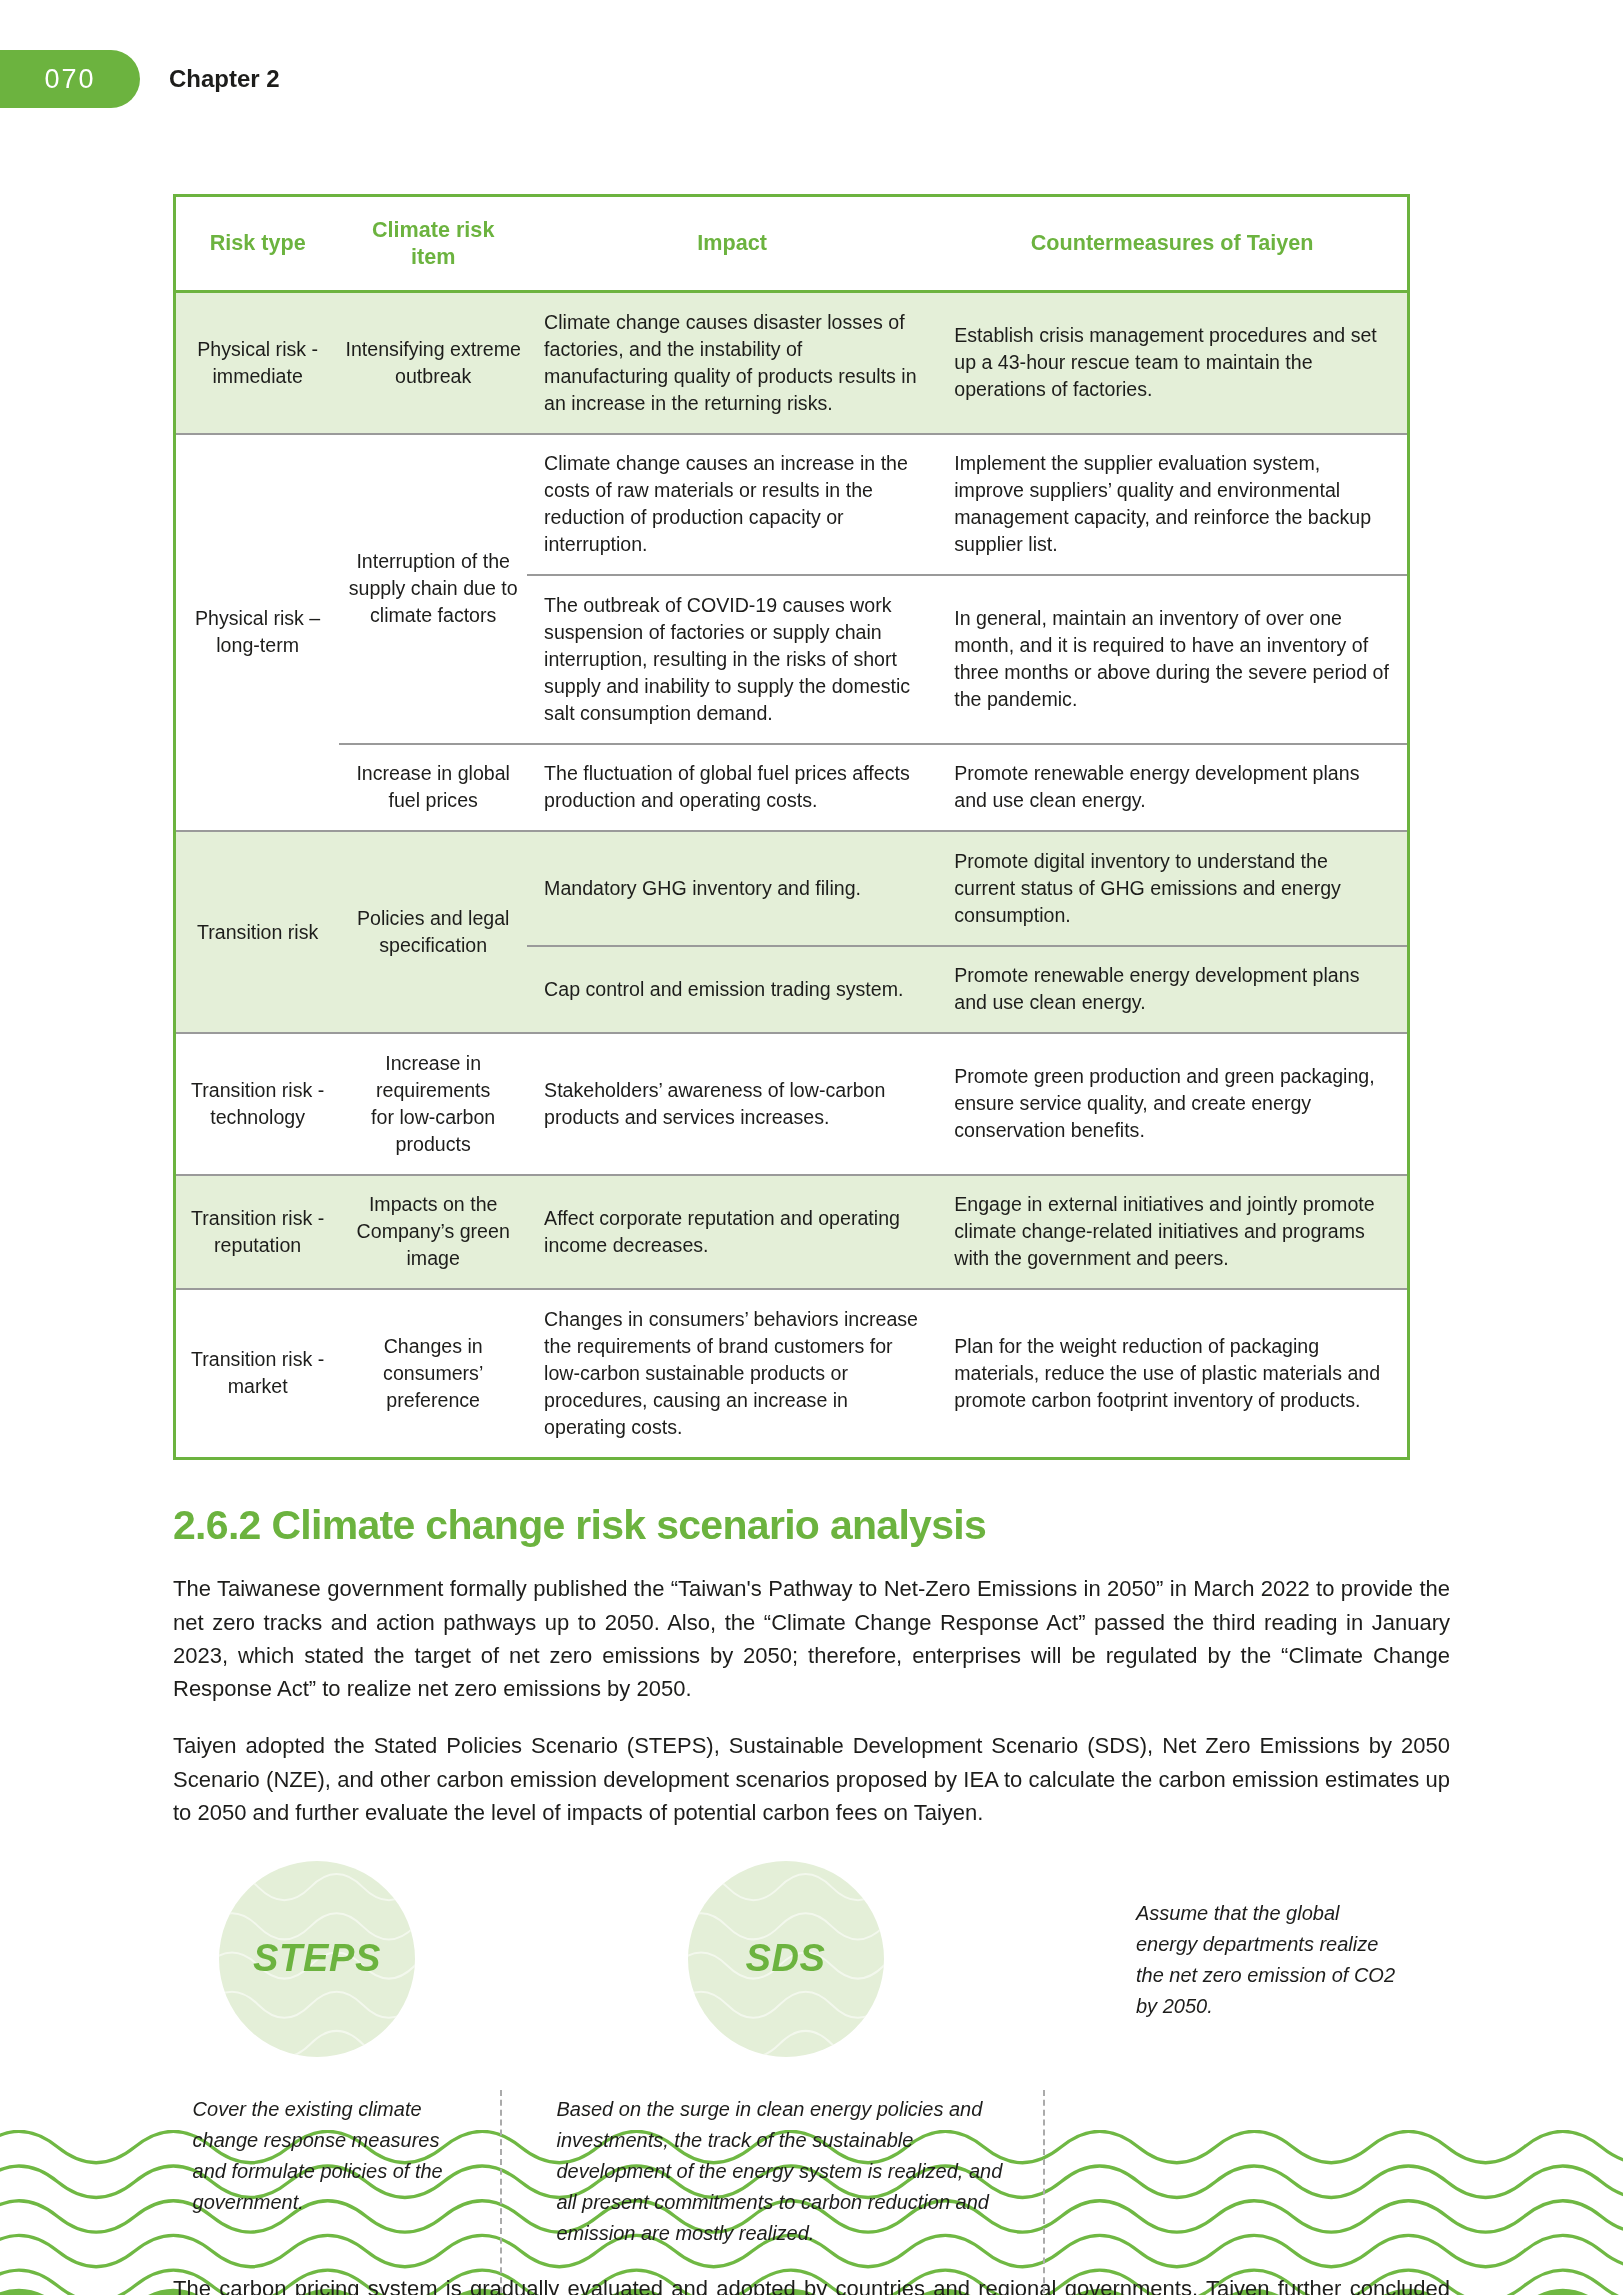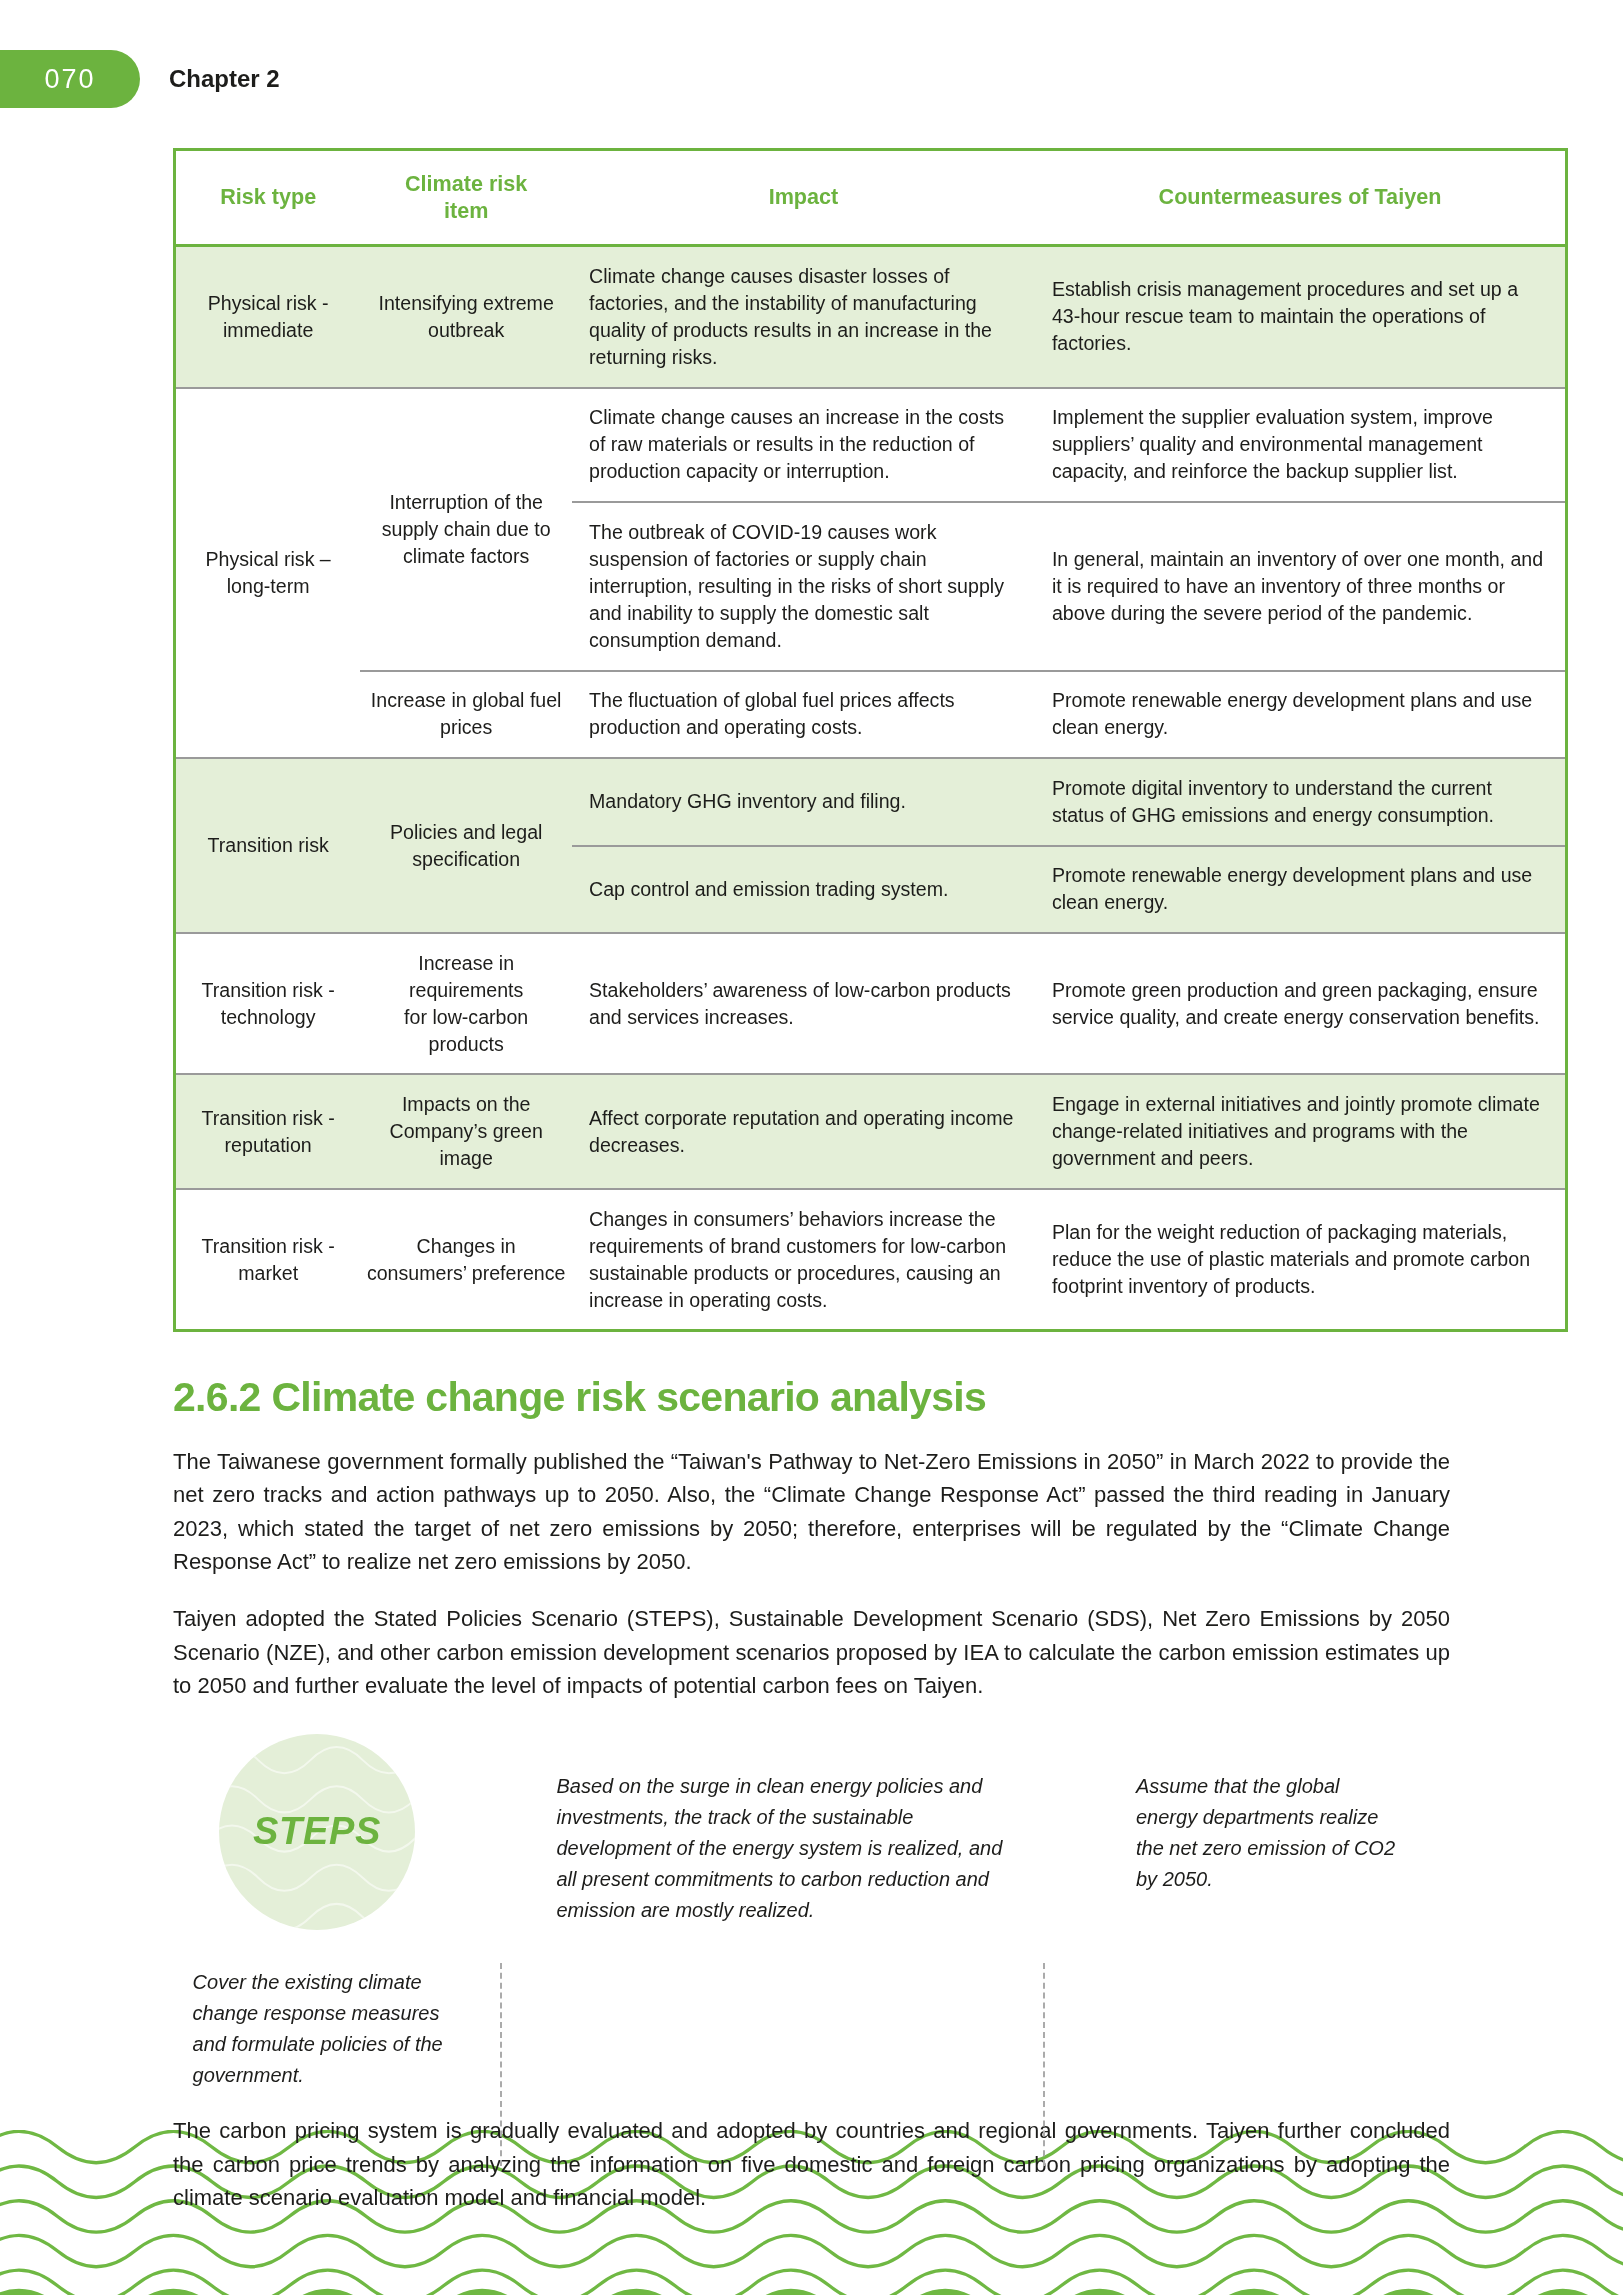--- a/index.html
+++ b/index.html
@@ -14,21 +14,21 @@
     width:140px;height:58px;background:#6cb33f;border-radius:0 30px 30px 0;
     display:flex;align-items:center;justify-content:center;
     color:#ffffff;font-size:27px;letter-spacing:2px;font-weight:400;
   }
   .chapter-label{margin-left:29px;font-size:24px;font-weight:bold;color:#1d1d1b;}
 
   
   .content{position:absolute;left:173px;top:148px;width:1277px;z-index:1;}
 
   
-  table.risk{border-collapse:collapse;width:1395px;border:3.3px solid #6cb33f;}
+  table.risk{border-collapse:collapse;width:1237px;border:3.3px solid #6cb33f;margin-top:46px;}
   table.risk th{
     color:#6cb33f;font-size:21.6px;font-weight:bold;text-align:center;
     padding:19.6px 26px;background:#ffffff;border-bottom:3.9px solid #6cb33f;
     line-height:1.25;
   }
   table.risk td{
     font-size:19.6px;line-height:1.38;padding:15.7px 17px;
     vertical-align:middle;border-top:2px solid #9a9a9a;text-align:left;
   }
   table.risk td.c{text-align:center;padding:15.7px 5.2px;}
@@ -171,20 +171,38 @@
             <path d="M-20,220 q40,-40 80,0 t80,0 t80,0 t80,0 t80,0"></path>
             <path d="M-20,280 q40,-40 80,0 t80,0 t80,0 t80,0 t80,0"></path>
           </g>
         </svg>
         <div class="bubble-label">STEPS</div>
       </div>
       <div class="scenario-desc">Cover the existing climate change response measures and formulate policies of the government.</div>
     </div>
 
     <div class="scenario s1">
+      <div class="bubble">
+        <svg width="196" height="196" viewBox="0 0 300 300">
+          <defs>
+              <clipPath id="cp1">
+                <circle cx="150" cy="150" r="150"></circle>
+              </clipPath>
+            </defs>
+          <circle cx="150" cy="150" r="150" fill="#e4efd8"></circle>
+          <g clip-path="url(#cp1)" fill="none" stroke="#ffffff" stroke-opacity="0.55" stroke-width="3">
+            <path d="M-20,40 q40,-40 80,0 t80,0 t80,0 t80,0 t80,0"></path>
+            <path d="M-20,100 q40,-40 80,0 t80,0 t80,0 t80,0 t80,0"></path>
+            <path d="M-20,160 q40,-40 80,0 t80,0 t80,0 t80,0 t80,0"></path>
+            <path d="M-20,220 q40,-40 80,0 t80,0 t80,0 t80,0 t80,0"></path>
+            <path d="M-20,280 q40,-40 80,0 t80,0 t80,0 t80,0 t80,0"></path>
+          </g>
+        </svg>
+        <div class="bubble-label">SDS</div>
+      </div>
       <div class="scenario-desc">Based on the surge in clean energy policies and investments, the track of the sustainable development of the energy system is realized, and all present commitments to carbon reduction and emission are mostly realized.</div>
     </div>
 
     <div class="scenario s2">
       <div class="scenario-desc">Assume that the global energy departments realize the net zero emission of CO2 by 2050.</div>
     </div>
 
     <div class="scenario-divider divider-1"></div>
     <div class="scenario-divider divider-2"></div>
   </div>

